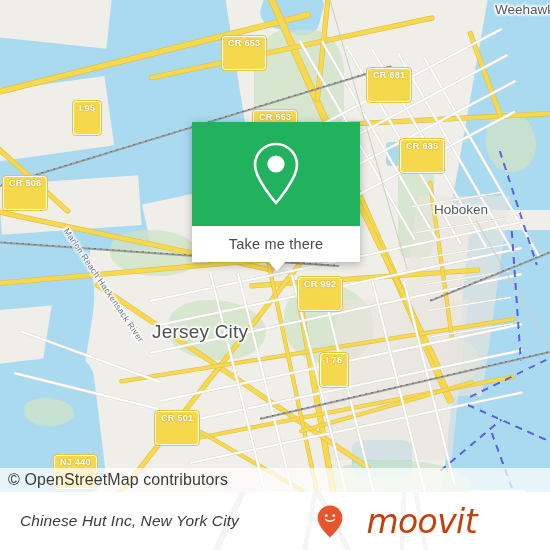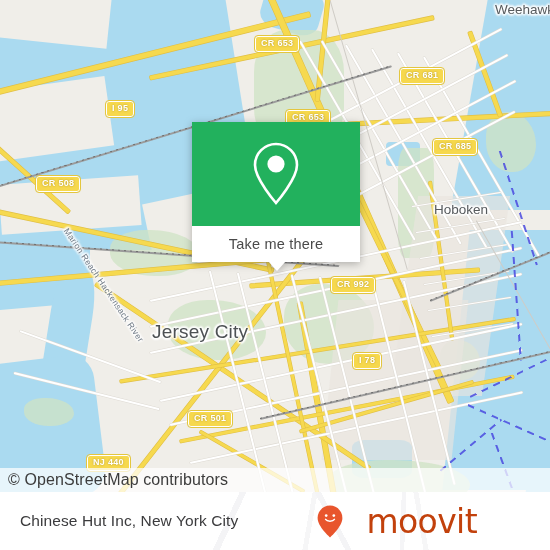--- a/index.html
+++ b/index.html
@@ -43,26 +43,25 @@
   
   .shield{
     position:absolute;
     background:#f6d84d;
     border:1.5px solid #ffffff;
     outline:1px solid #e3c63f;
     border-radius:3px;
     color:#ffffff;
     font-size:9px;font-weight:bold;
     letter-spacing:.3px;
-    padding:1px 5px 2px 5px;
+    padding:1px 5px 20px 5px;
     line-height:11px;
     white-space:nowrap;
     text-shadow:0 0 2px rgba(120,95,10,.55);
     box-shadow:0 0 0 .5px rgba(0,0,0,.05);
-    margin-left:33px;
   }
   
   .place{
     position:absolute;color:#555a5e;white-space:nowrap;
     text-shadow:
       -1.6px 0 2px #fff, 1.6px 0 2px #fff, 0 -1.6px 2px #fff, 0 1.6px 2px #fff,
       -1.2px -1.2px 2px #fff, 1.2px 1.2px 2px #fff, 1.2px -1.2px 2px #fff, -1.2px 1.2px 2px #fff;
   }
   .place.city{font-size:19px;letter-spacing:.2px;color:#4d5154;}
   .place.town{font-size:13.5px;color:#565a5d;}
@@ -100,20 +99,21 @@
     display:flex;align-items:center;
   }
   #attrib span{font-size:16px;color:#3c3c3c;padding-left:8px;letter-spacing:.1px;}
 
   
   #bottombar{
     position:absolute;left:0;top:492px;width:494px;height:58px;
     background:#ffffff;
     display:flex;align-items:center;
     overflow:hidden;
+    font-style:italic;
   }
   #bottombar:before{
     content:"";position:absolute;inset:0;
     background:
       linear-gradient(115deg,transparent 0 46%,#f4f4f6 46% 47.3%,transparent 47.3%),
       linear-gradient(-118deg,transparent 0 33%,#f4f4f6 33% 34.2%,transparent 34.2%),
       linear-gradient(100deg,transparent 0 62%,#f6f6f7 62% 63%,transparent 63%),
       linear-gradient(-100deg,transparent 0 15%,#f6f6f7 15% 16%,transparent 16%),
       linear-gradient(92deg,transparent 0 81%,#f5f5f7 81% 81.9%,transparent 81.9%);
     pointer-events:none;

